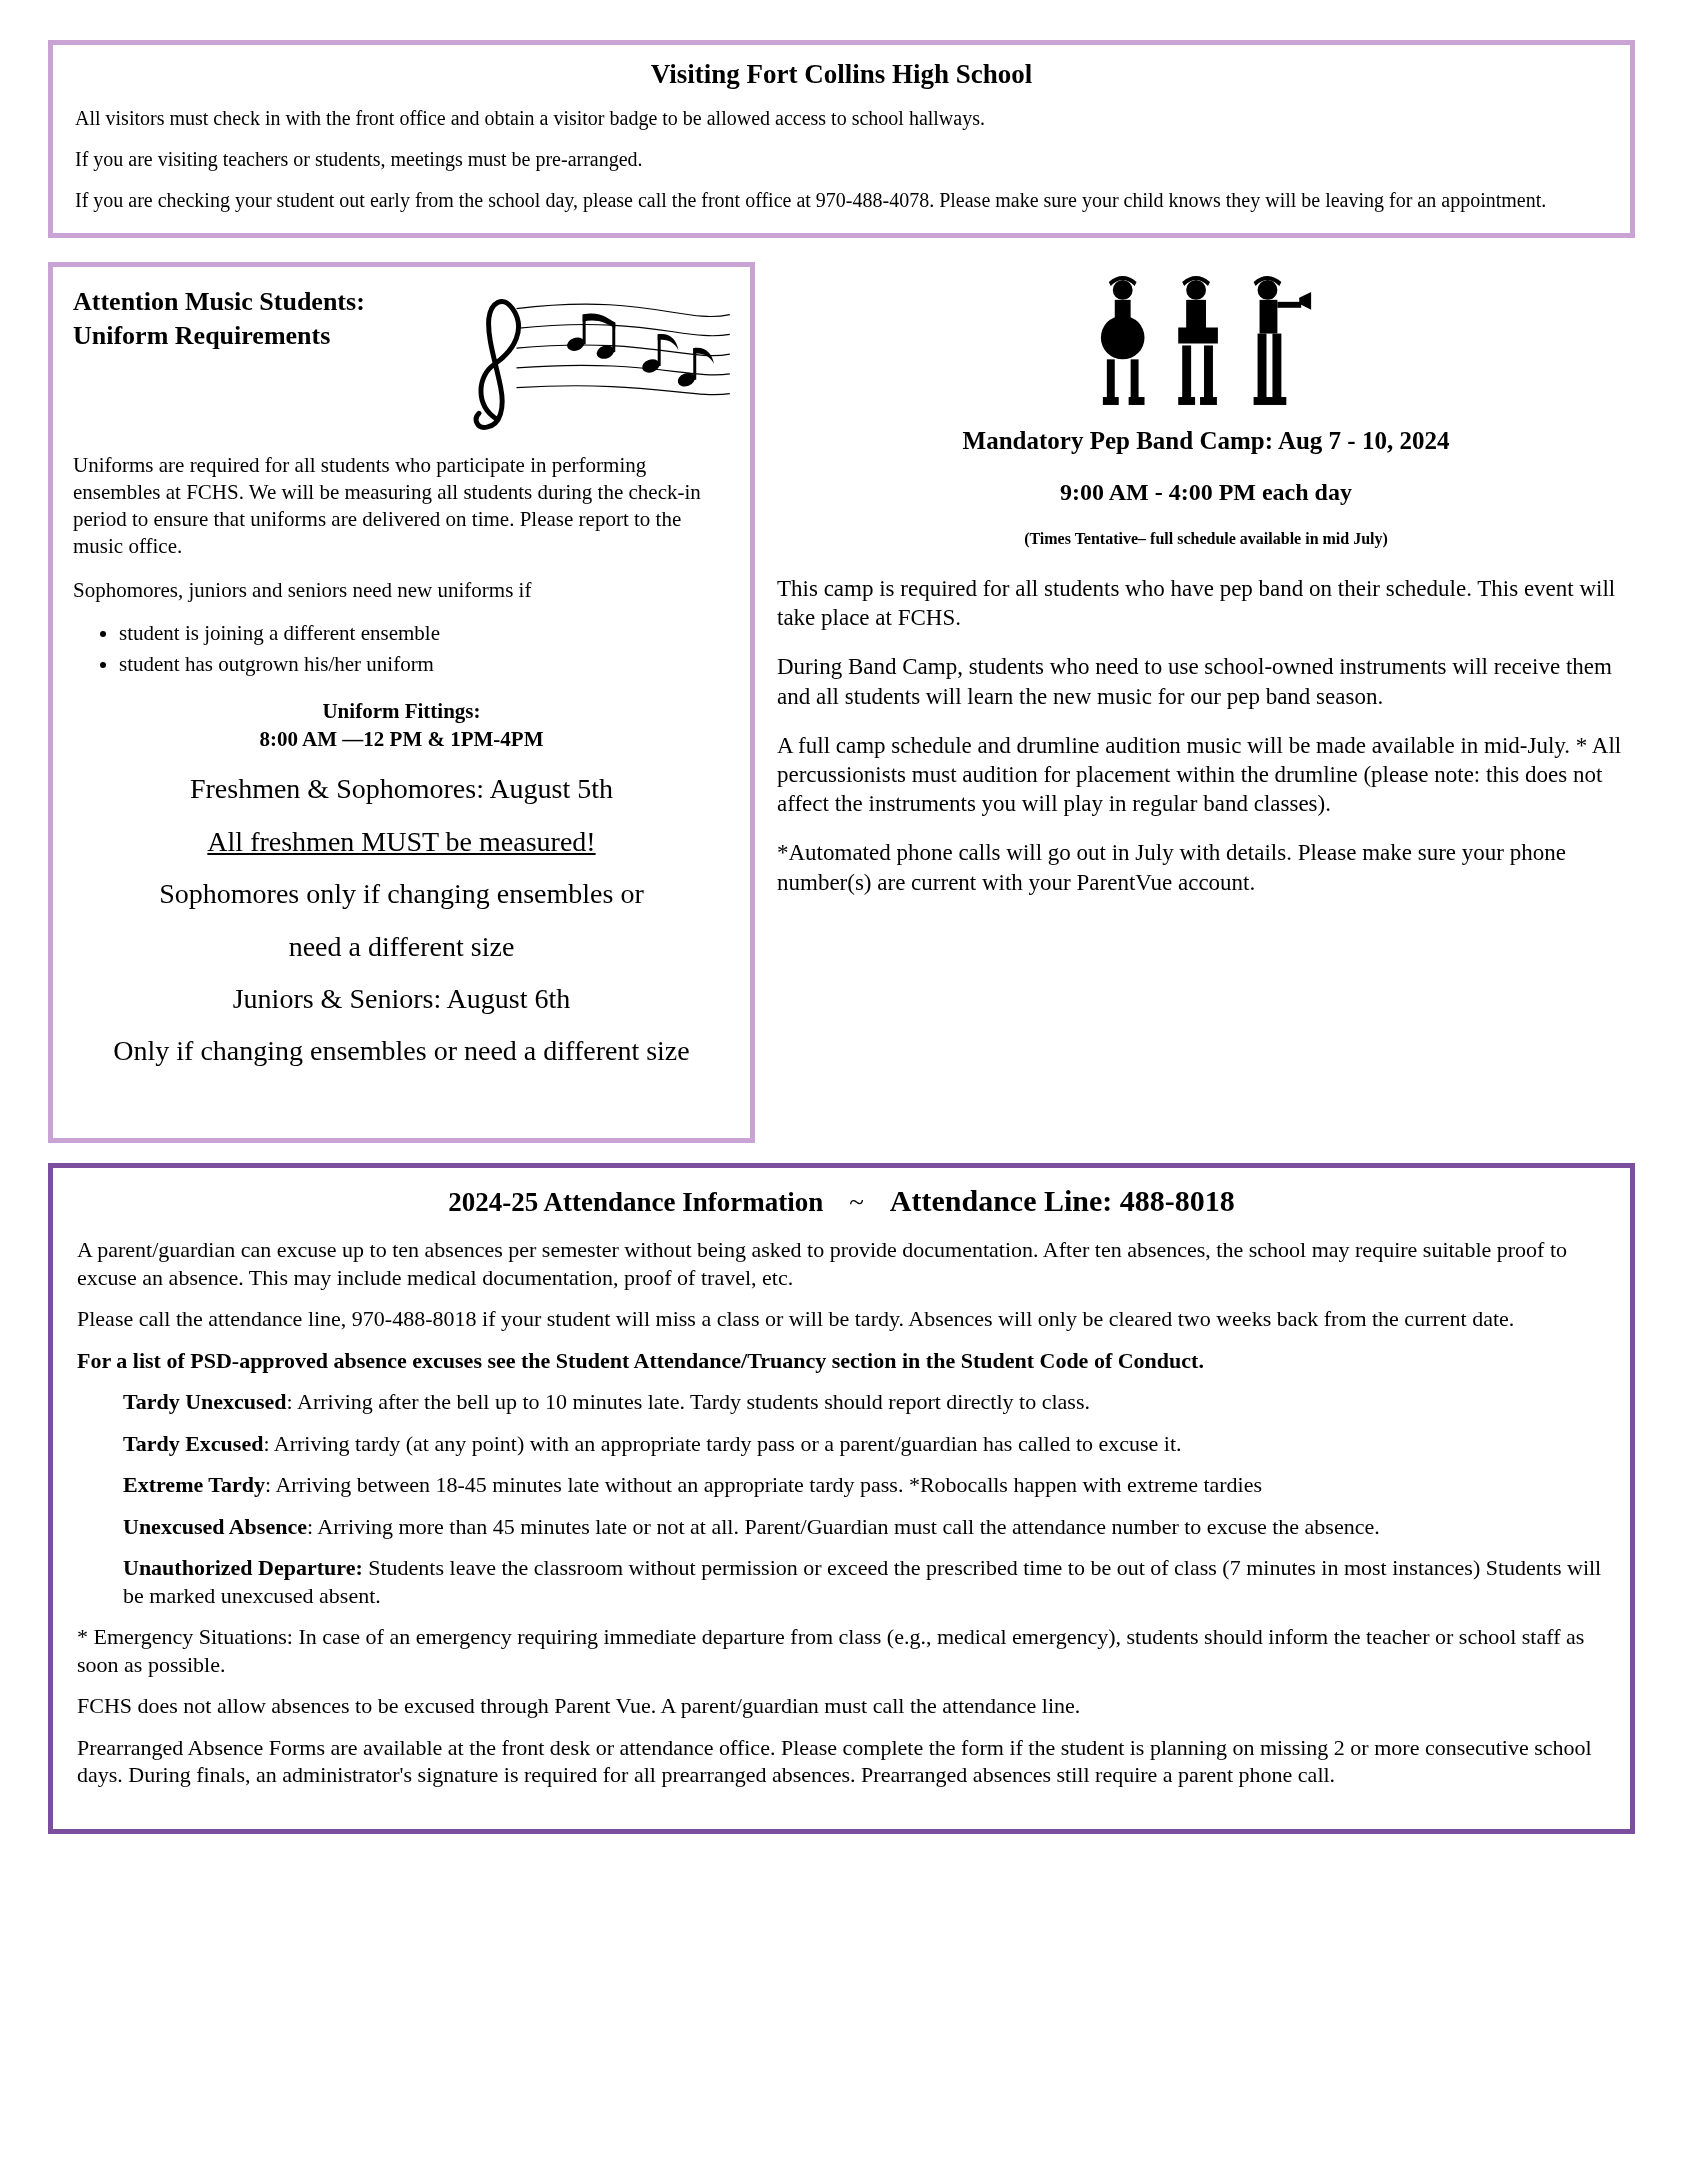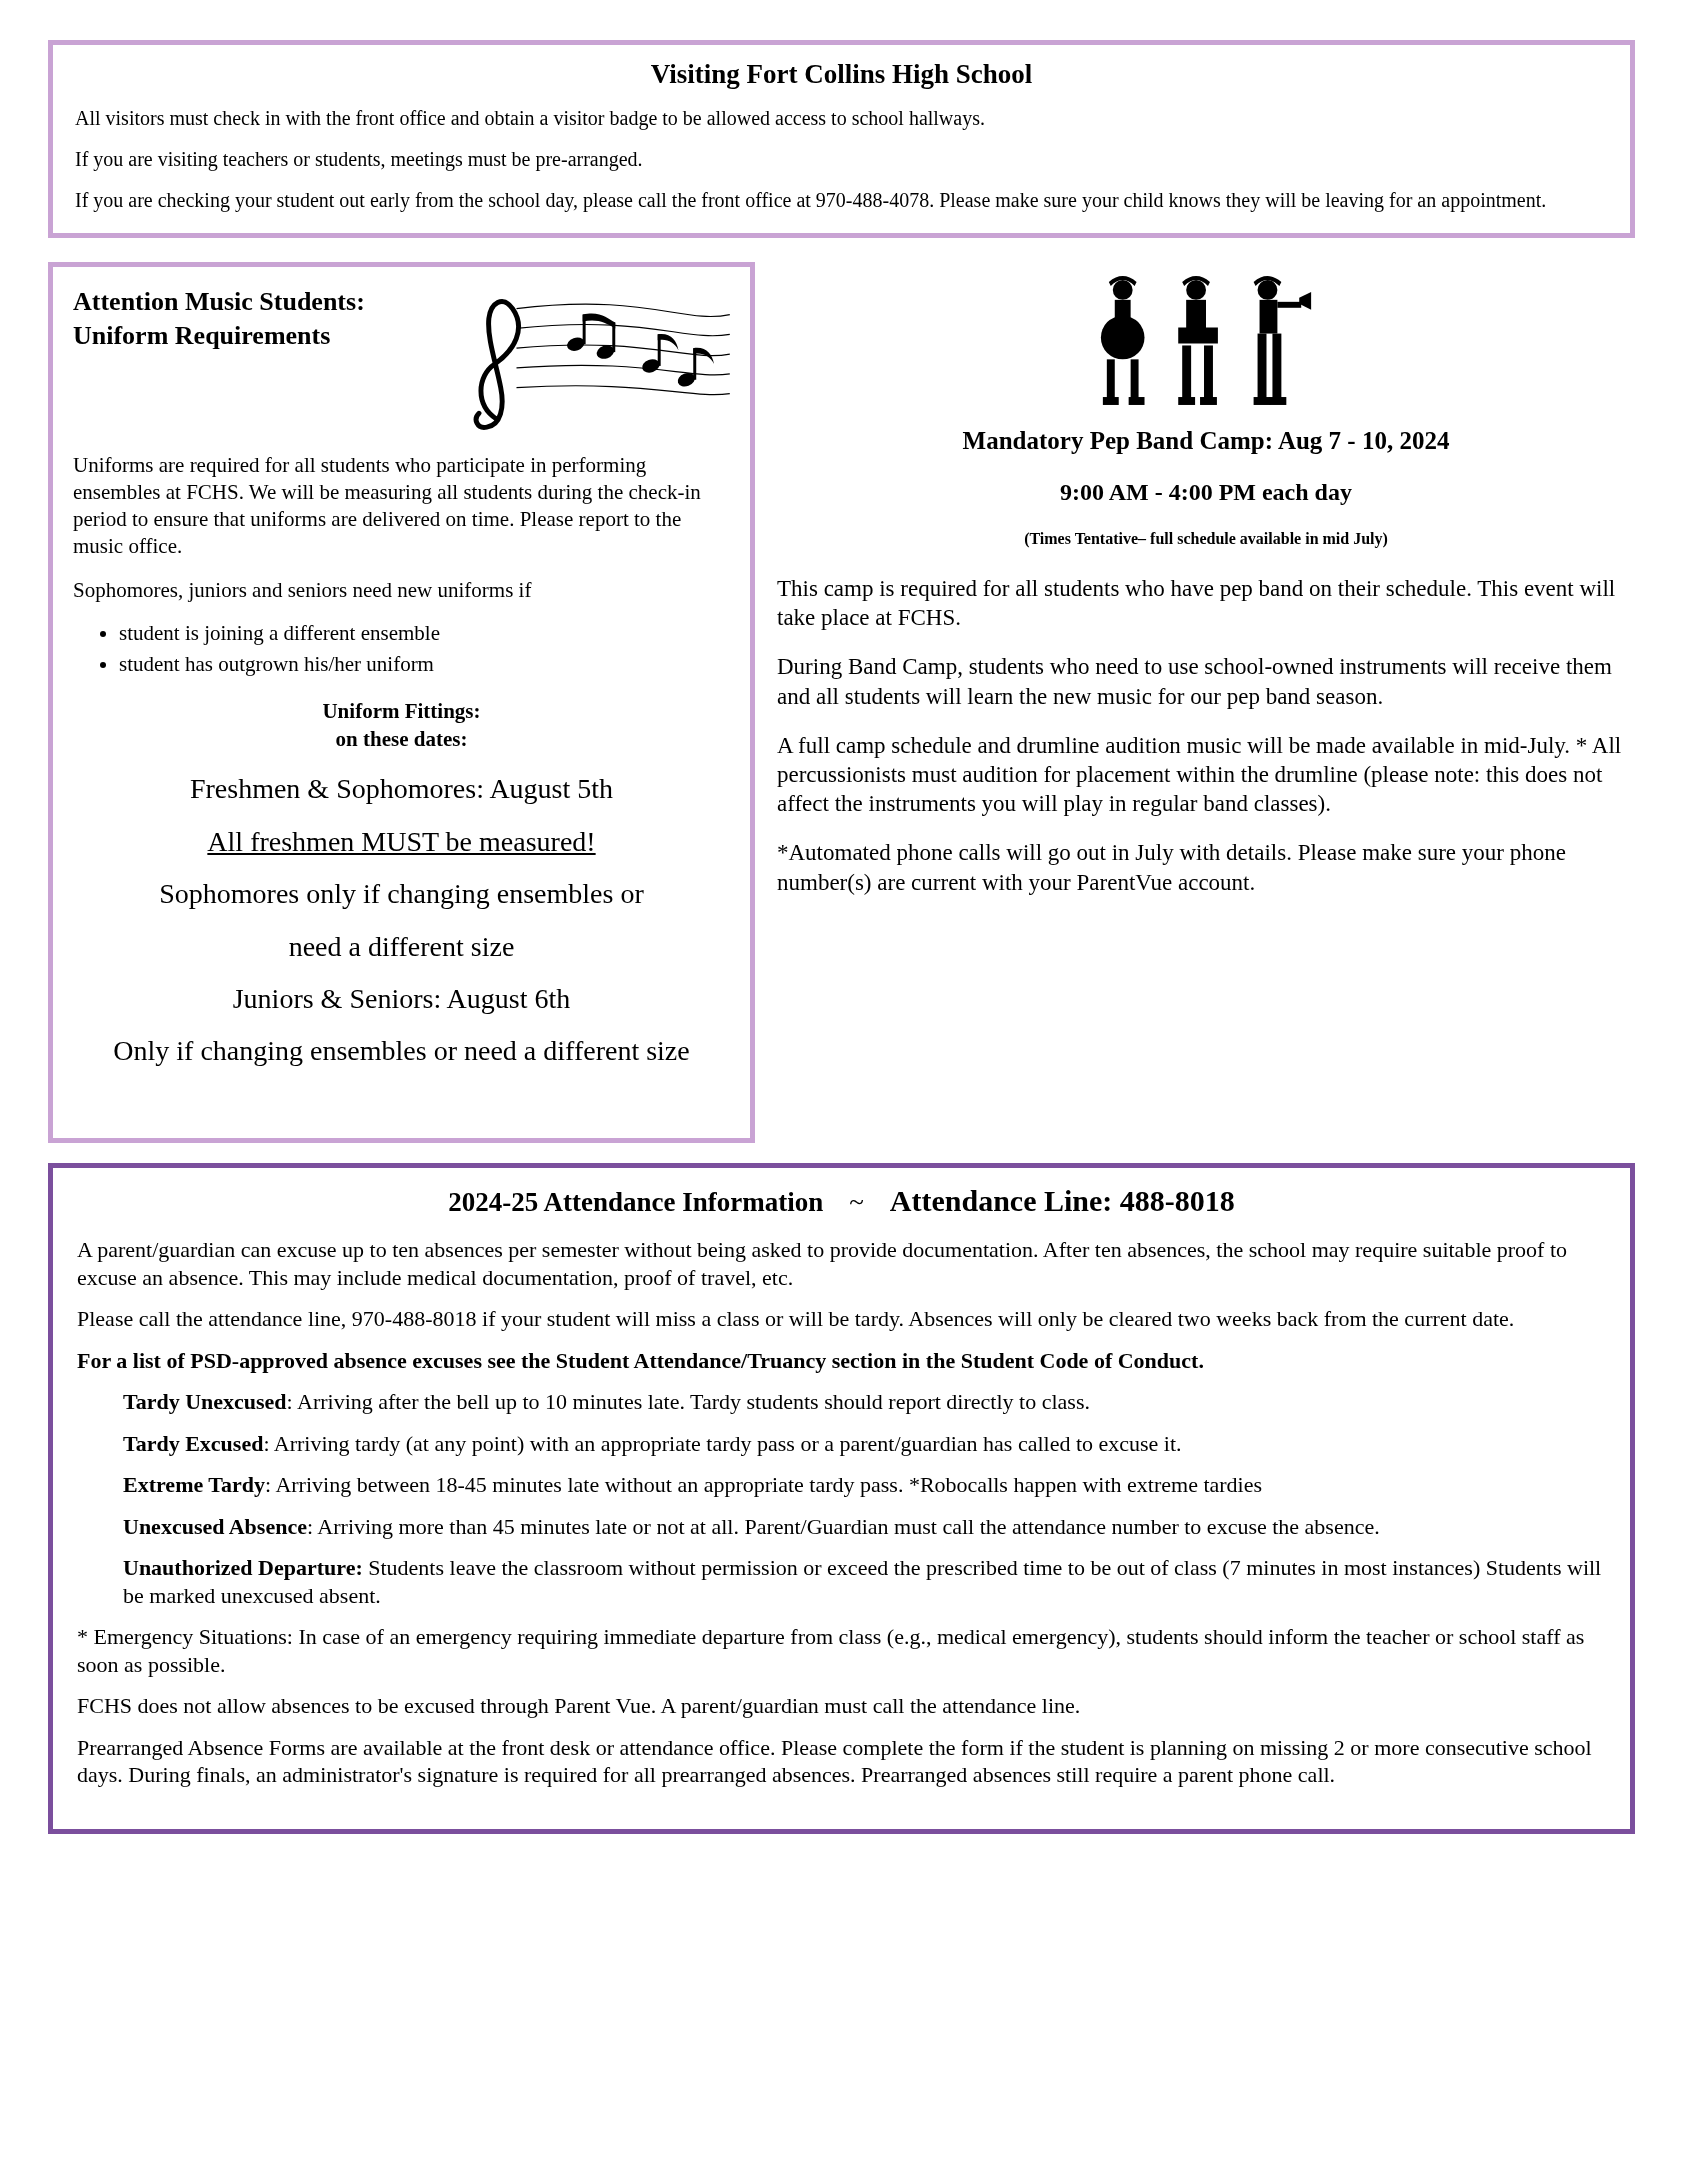--- a/index.html
+++ b/index.html
@@ -209,21 +209,21 @@
       <div class="music-body">
         <p>Uniforms are required for all students who participate in  performing ensembles at FCHS. We will be measuring all students during the check-in period to ensure that uniforms are delivered on time. Please report to the music office.</p>
         <p>Sophomores, juniors and seniors need new uniforms if</p>
         <ul>
           <li>student is joining a different ensemble</li>
           <li>student has outgrown his/her uniform</li>
         </ul>
 
         <div class="fittings">
           <div>Uniform Fittings:</div>
-          <div>on these dates:</div>
+          <div>8:00 AM —12 PM &amp; 1PM-4PM</div>
         </div>
 
         <p class="center-line">Freshmen &amp; Sophomores: August 5th</p>
         <p class="center-line underline"><span>All freshmen MUST be measured!</span></p>
         <p class="center-line">Sophomores only if changing ensembles or</p>
         <p class="center-line">need a different size</p>
         <p class="center-line">Juniors &amp; Seniors: August 6th</p>
         <p class="center-line">Only if changing ensembles or need a different size</p>
       </div>
     </section>

